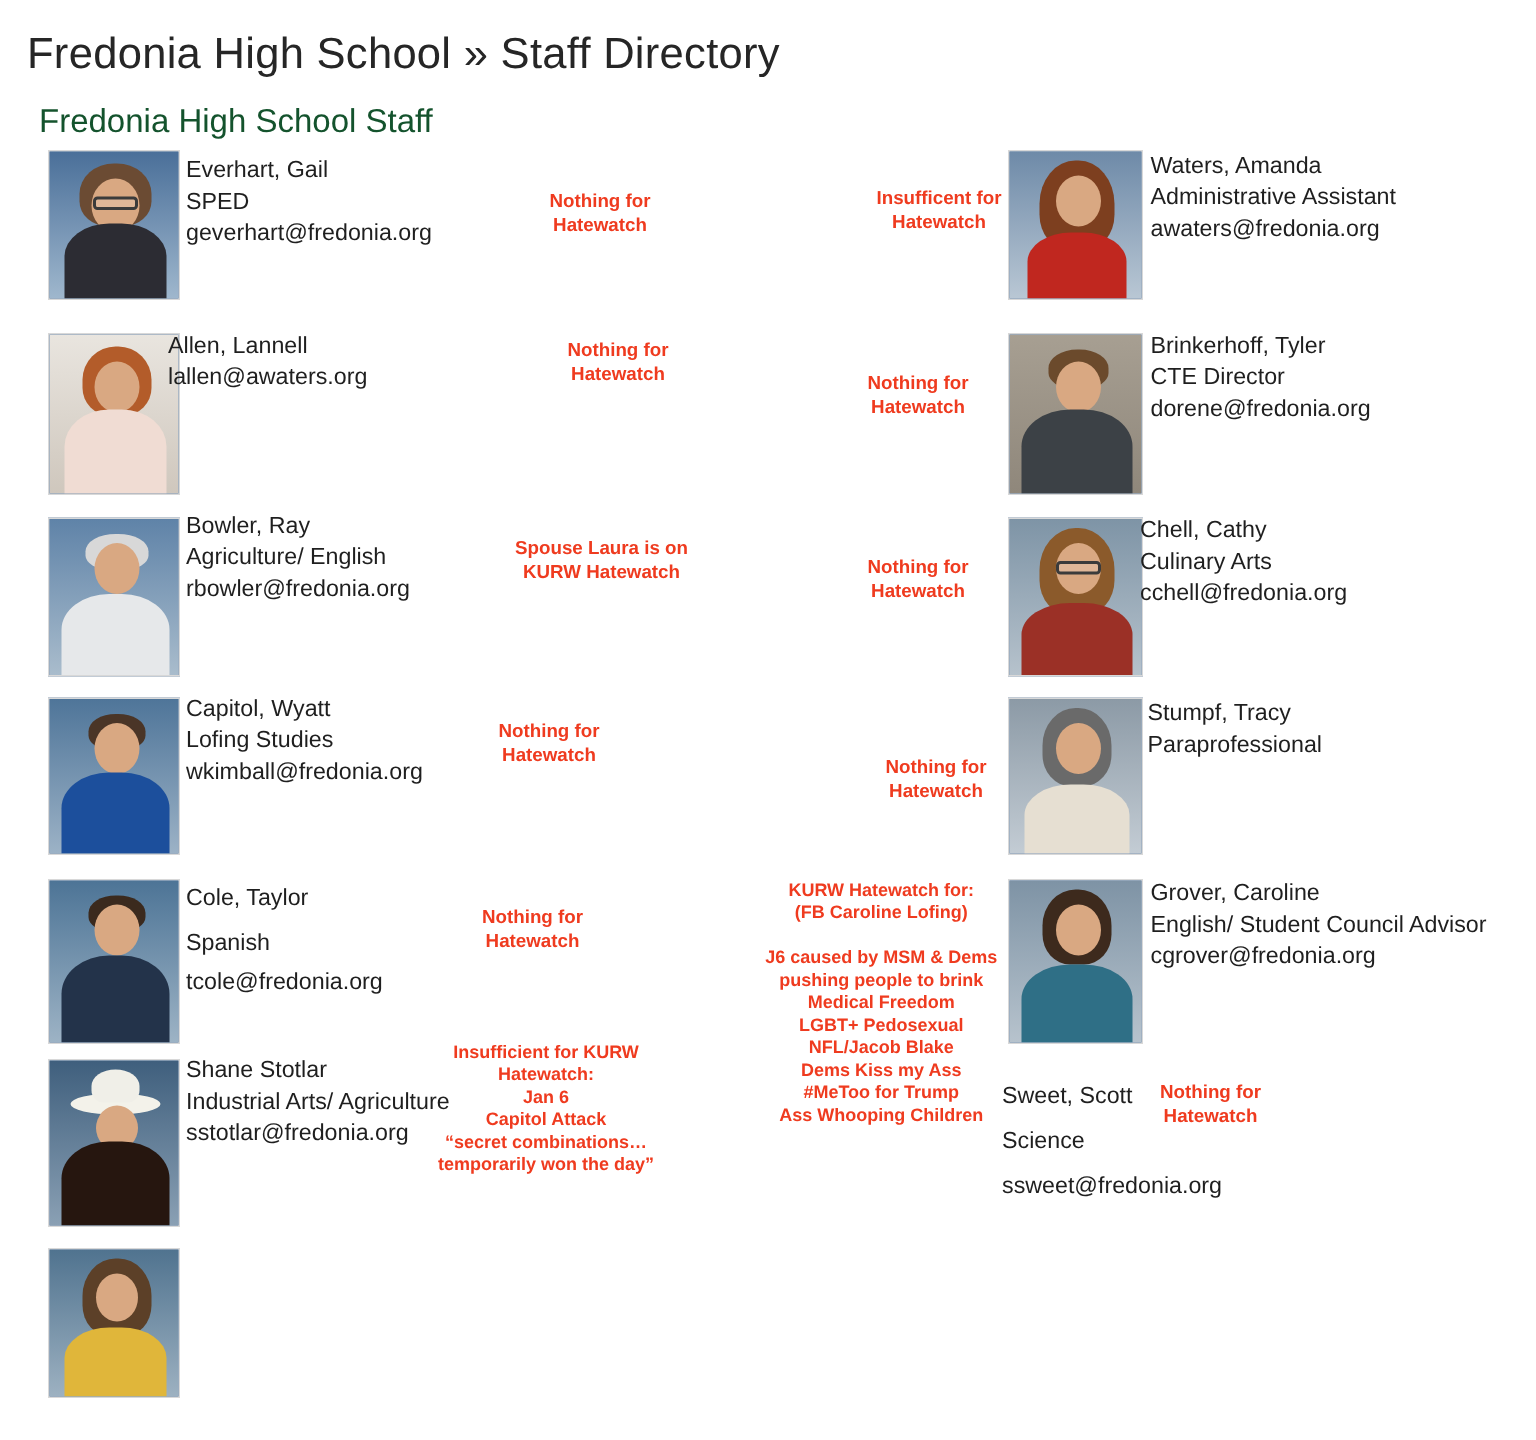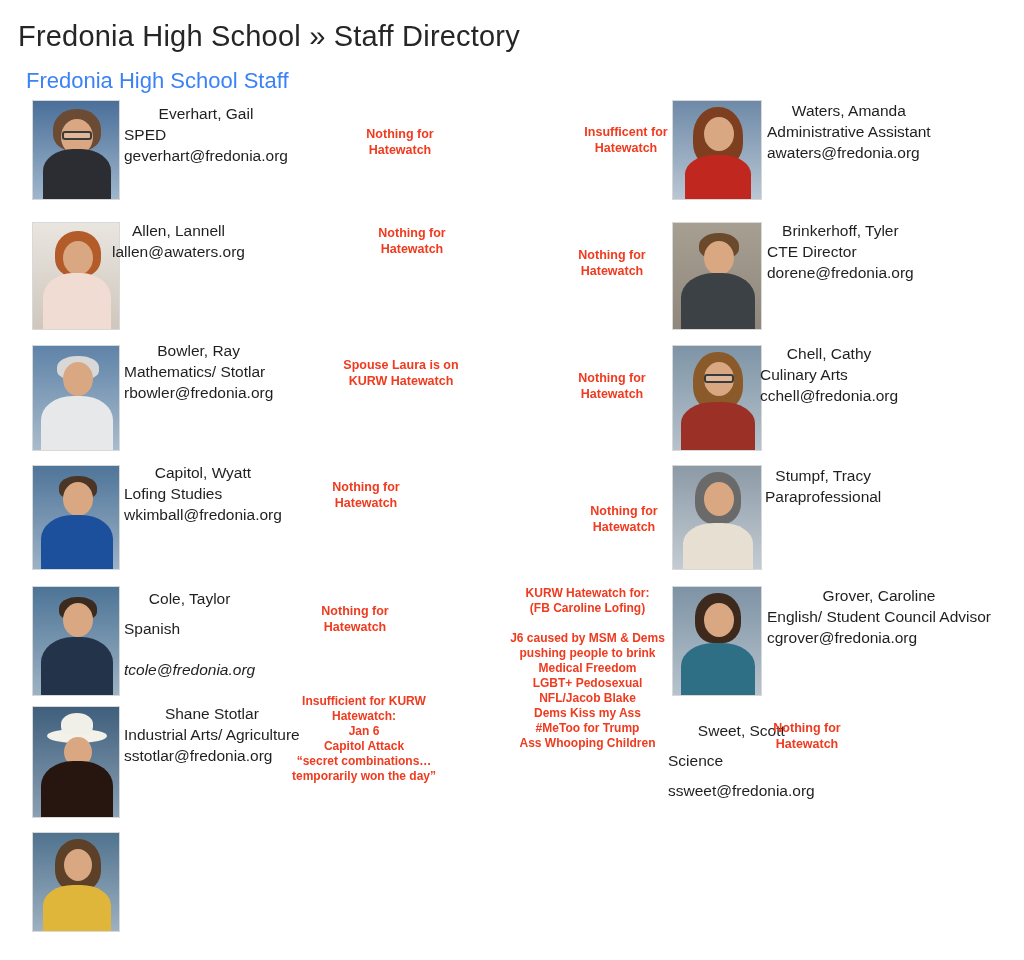--- a/index.html
+++ b/index.html
@@ -22,21 +22,21 @@
     color: #262626;
     letter-spacing: 0.2px;
     white-space: nowrap;
   }
   .section-title {
     position: absolute;
     left: 26px;
     top: 68px;
     font-size: 22px;
     font-weight: 400;
-    color: #3b82f6;
+    color: #14532d;
     white-space: nowrap;
   }
 
   .photo {
     position: absolute;
     border: 1px solid #d8d8d8;
     overflow: hidden;
     background: #5b7fa6;
   }
   .photo .sky {
@@ -72,21 +72,21 @@
     border-radius: 3px;
     background: rgba(255,255,255,0.18);
   }
 
   .person {
     position: absolute;
     font-size: 15.5px;
     line-height: 21px;
     color: #1f1f1f;
   }
-  .person .nm { white-space: nowrap; text-align: center; }
+  .person .nm { white-space: nowrap; }
   .person .role { white-space: nowrap; }
   .person .email { white-space: nowrap; }
 
   .note {
     position: absolute;
     color: #ef3b1f;
     font-weight: bold;
     font-size: 12.5px;
     line-height: 15.5px;
     text-align: center;
@@ -157,21 +157,21 @@
 </div>
 
 <div class="photo" style="left:32px; top:345px; width:88px; height:106px;">
   <div class="sky" style="background:linear-gradient(#5f83a8,#a9bccc);"></div>
   <div class="hair" style="left:24px; top:10px; width:42px; height:24px; background:#d8d8d8;"></div>
   <div class="head" style="left:30px; top:16px; width:30px; height:34px;"></div>
   <div class="body" style="left:8px; width:72px; height:54px; background:#e6e8ea;"></div>
 </div>
 <div class="person" style="left:124px; top:340px;">
   <div class="nm">Bowler, Ray</div>
-  <div class="role">Mathematics/ Stotlar</div>
+  <div class="role">Agriculture/ English</div>
   <div class="email">rbowler@fredonia.org</div>
 </div>
 <div class="note" style="left:328px; top:358px; width:146px;">Spouse Laura is on
 KURW Hatewatch</div>
 
 <div class="note" style="left:542px; top:371px; width:140px;">Nothing for
 Hatewatch</div>
 <div class="photo" style="left:672px; top:345px; width:90px; height:106px;">
   <div class="sky" style="background:linear-gradient(#7e94a6,#b6c2cc);"></div>
   <div class="hair" style="left:20px; top:6px; width:50px; height:58px; background:#8b5a2b;"></div>
@@ -215,21 +215,21 @@
 
 <div class="photo" style="left:32px; top:586px; width:88px; height:110px;">
   <div class="sky" style="background:linear-gradient(#4d7496,#9db3c5);"></div>
   <div class="hair" style="left:26px; top:10px; width:38px; height:24px; background:#3b2a1e;"></div>
   <div class="head" style="left:30px; top:16px; width:30px; height:34px;"></div>
   <div class="body" style="left:8px; width:72px; height:58px; background:#23334a;"></div>
 </div>
 <div class="person" style="left:124px; top:588px;">
   <div class="nm">Cole, Taylor</div>
   <div class="role" style="margin-top:9px;">Spanish</div>
-  <div class="email" style="margin-top:20px;font-style:italic;">tcole@fredonia.org</div>
+  <div class="email" style="margin-top:5px;">tcole@fredonia.org</div>
 </div>
 <div class="note" style="left:285px; top:604px; width:140px;">Nothing for
 Hatewatch</div>
 
 <div class="note small" style="left:500px; top:586px; width:175px;">KURW Hatewatch for:
 (FB Caroline Lofing)
 
 J6 caused by MSM &amp; Dems
 pushing people to brink
 Medical Freedom

